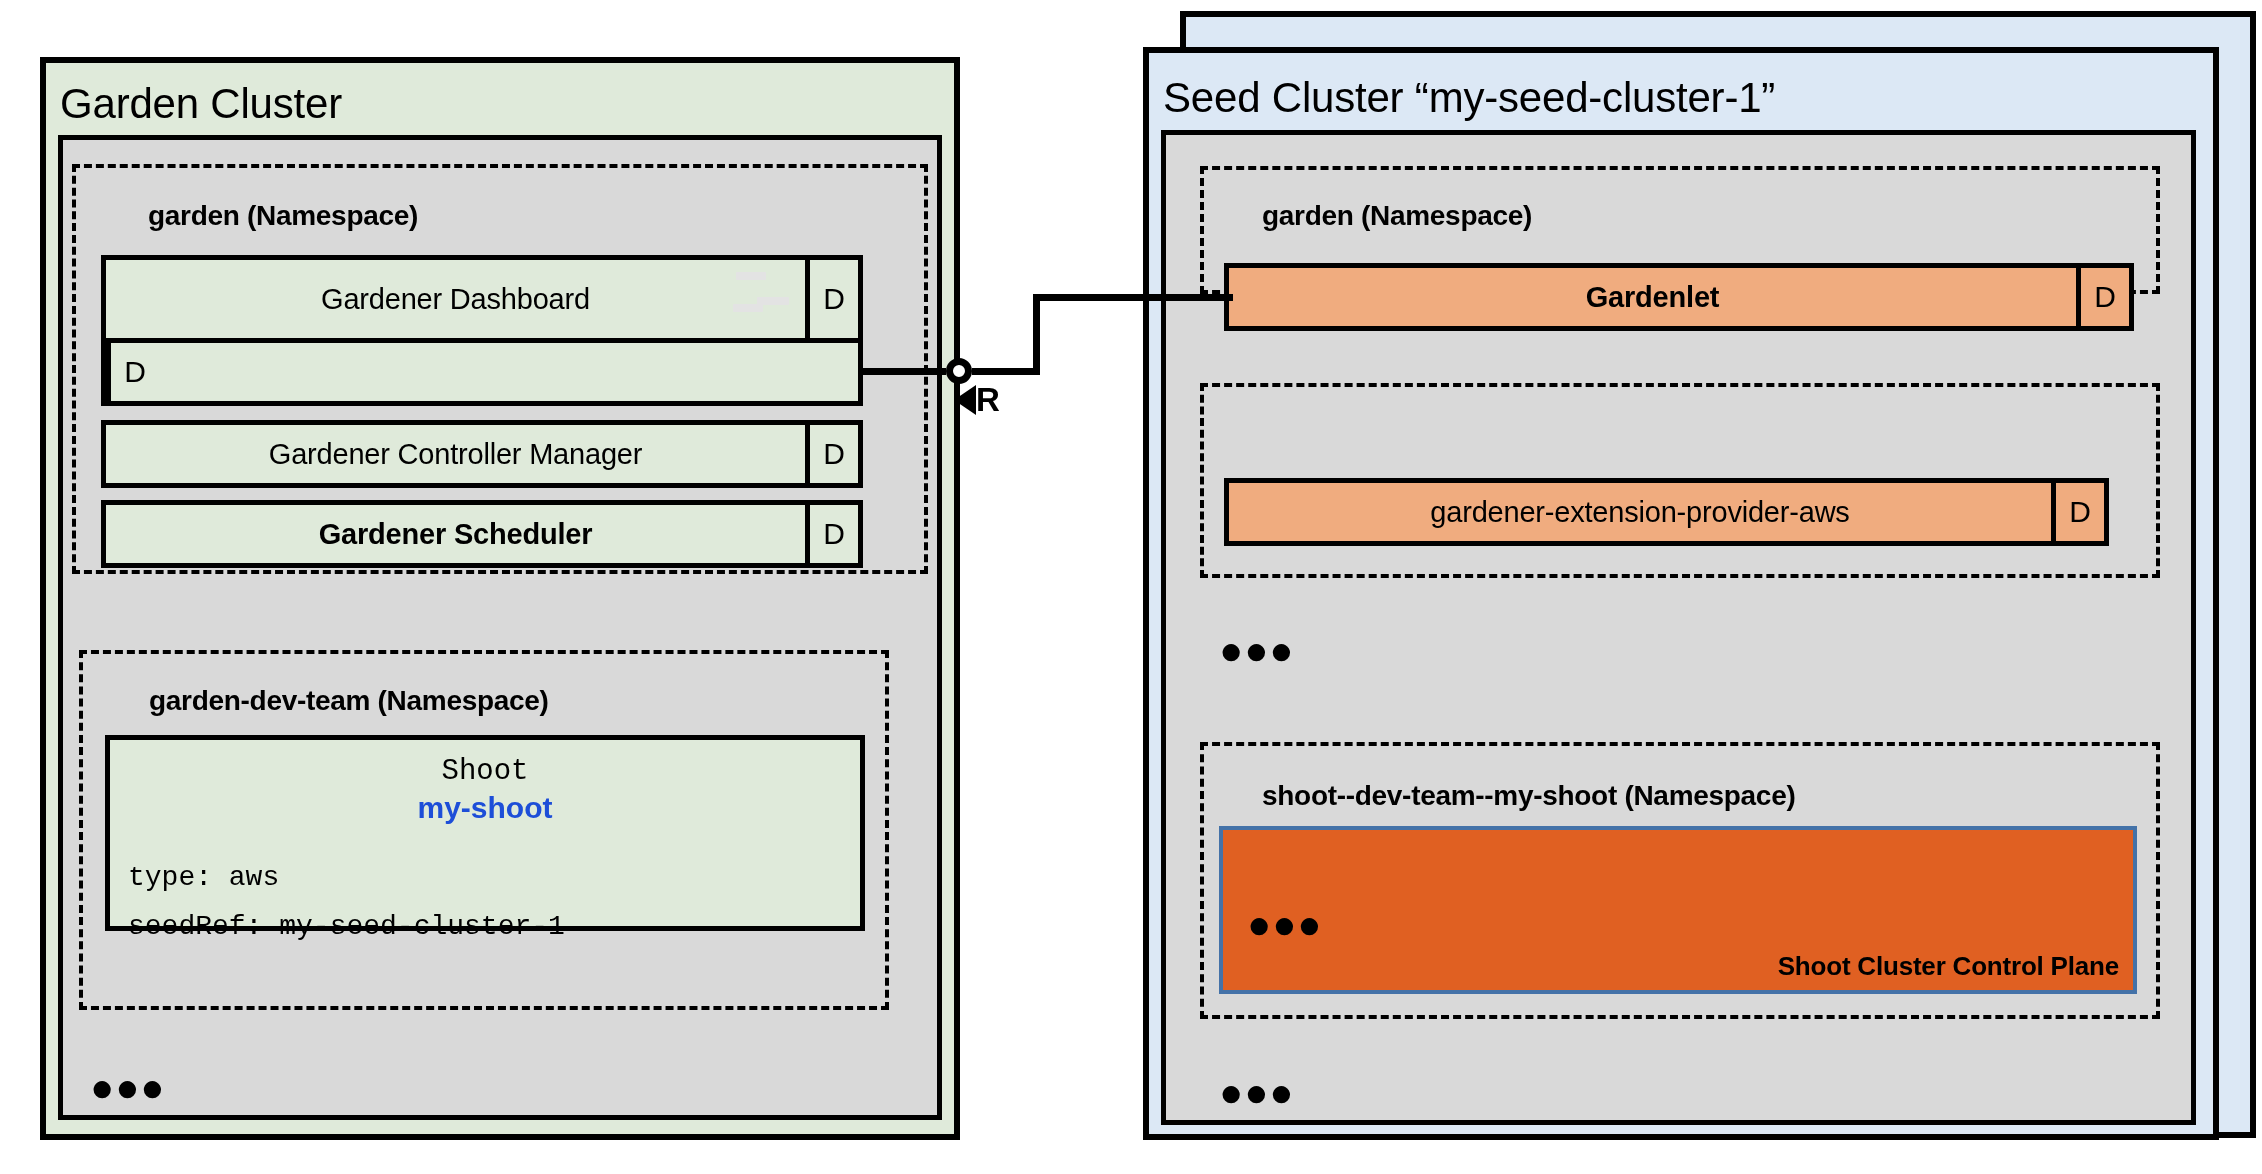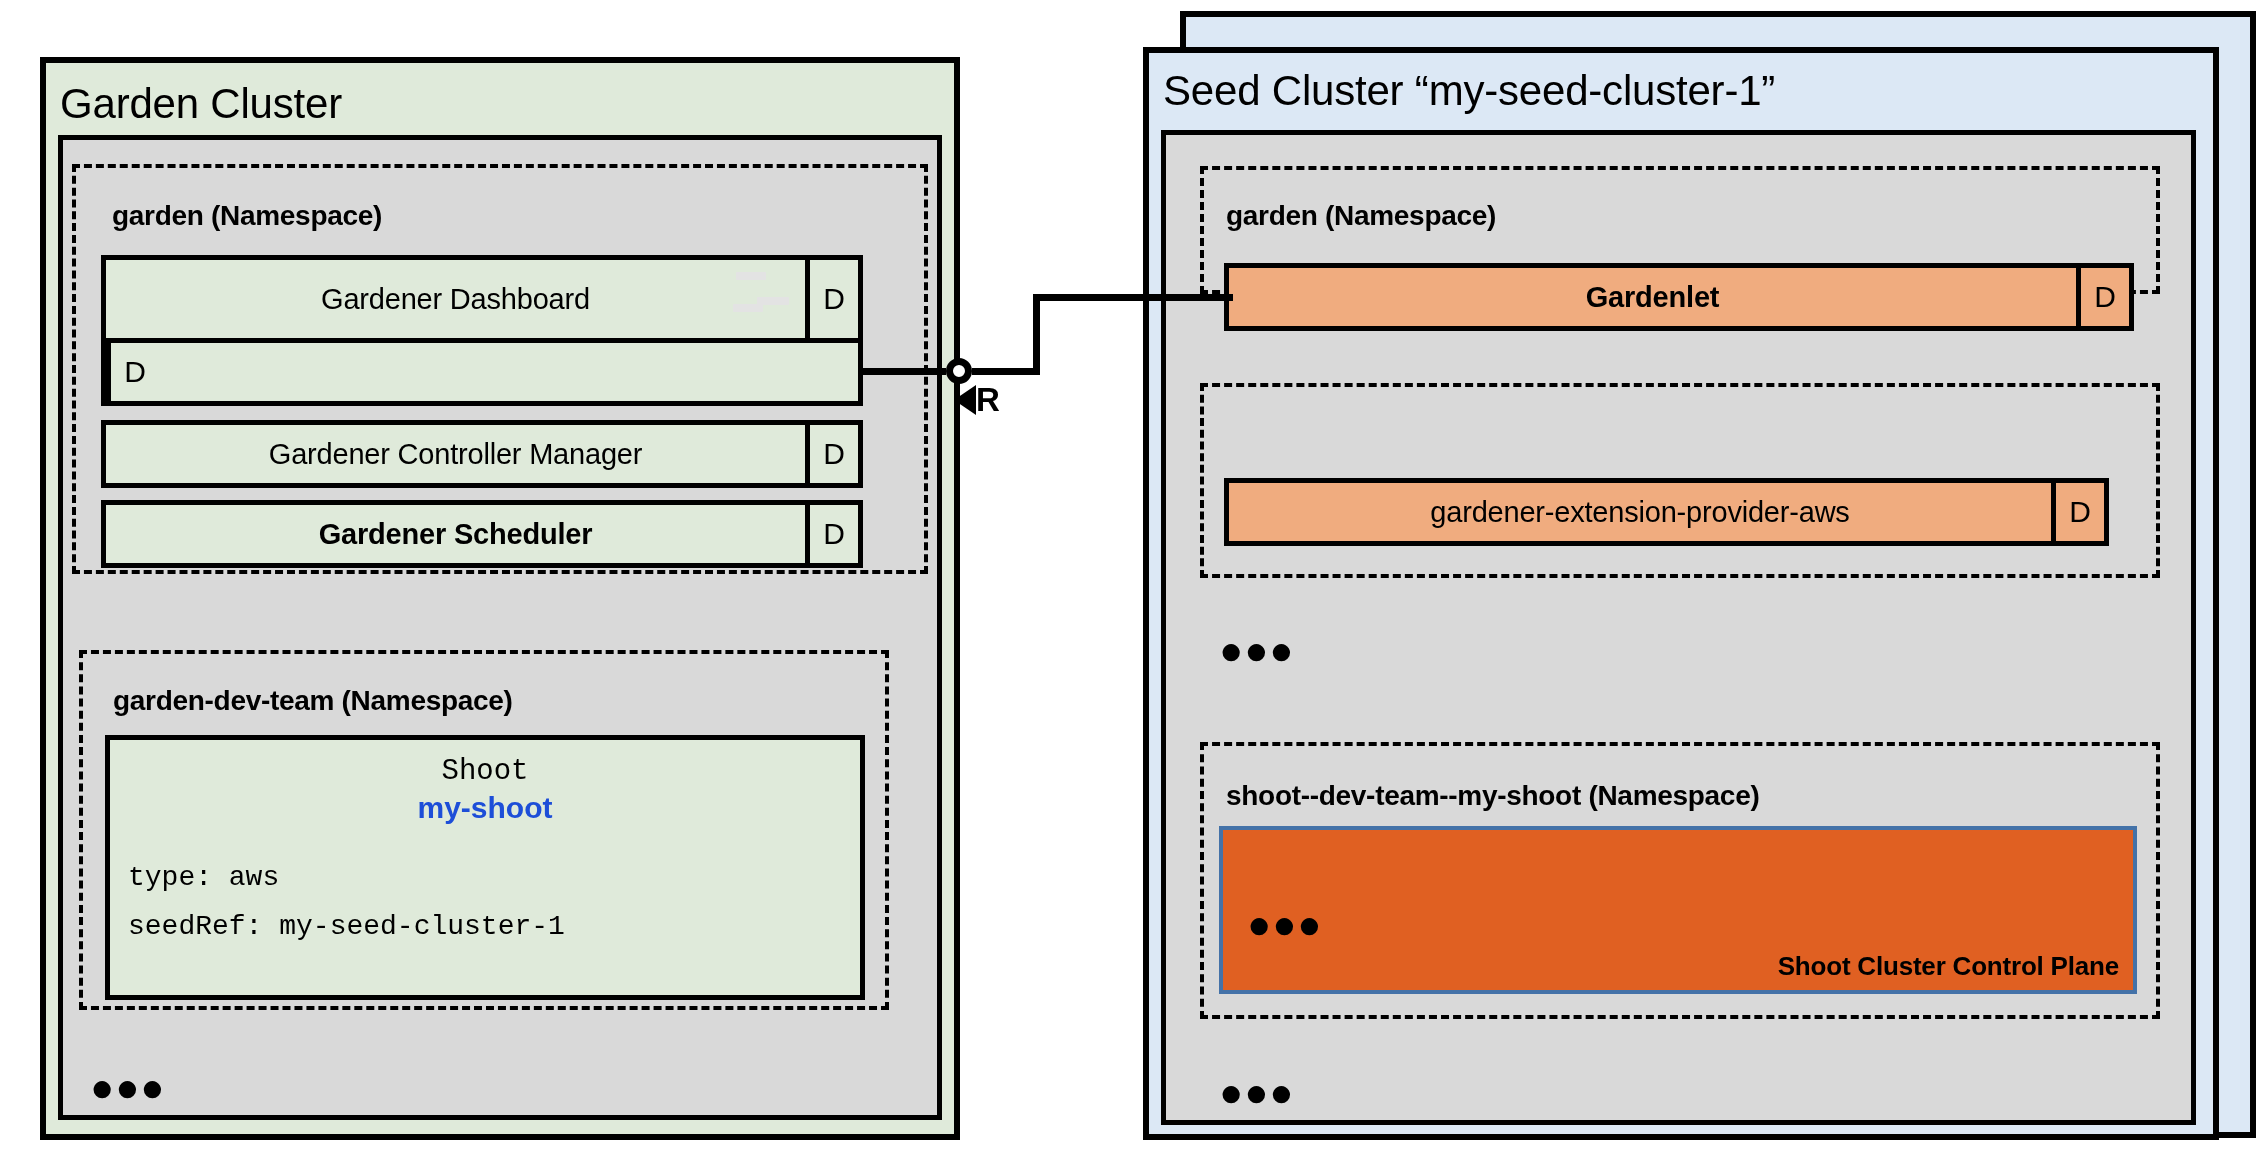--- a/index.html
+++ b/index.html
@@ -45,20 +45,21 @@
     box-sizing: border-box;
     background: transparent;
   }
   .ns-title {
     position: absolute;
     font-size: 28px;
     font-weight: bold;
     color: #000000;
     white-space: nowrap;
     letter-spacing: -0.3px;
+    margin-left: 36px;
   }
 
   
   .comp {
     position: absolute;
     border: 5px solid #000000;
     box-sizing: border-box;
     display: flex;
     align-items: stretch;
   }
@@ -218,31 +219,31 @@
   </div>
 
   <div class="comp green-fill" style="left:101px; top:500px; width:762px; height:68px;">
     <div class="comp-label bold">Gardener Scheduler</div>
     <div class="comp-kind">D</div>
   </div>
 
   <div class="namespace" style="left:79px; top:650px; width:810px; height:360px;"></div>
   <div class="ns-title" style="left:113px; top:685px;">garden-dev-team (Namespace)</div>
 
-  <div class="manifest" style="left:105px; top:735px; width:760px; height:265px;">
+  <div class="manifest" style="left:105px; top:735px; width:760px; height:196px;">
     <div class="manifest-kind">Shoot</div>
     <div class="manifest-name">my-shoot</div>
     <div class="manifest-spec">type: aws</div>
     <div class="manifest-spec" style="margin-top:12px;">seedRef: my-seed-cluster-1</div>
   </div>
 
   <div class="ellipsis" style="left:90px; top:1075px;">●●●</div>
 
   <div class="cluster" style="left:1143px; top:47px; width:1076px; height:1093px; background:#dce8f5;"></div>
-  <div class="cluster-title" style="left:1163px; top:67px;">Seed Cluster “my-seed-cluster-1”</div>
+  <div class="cluster-title" style="left:1163px; top:74px;">Seed Cluster “my-seed-cluster-1”</div>
 
   <div class="inner-node" style="left:1161px; top:130px; width:1035px; height:995px;"></div>
 
   <div class="namespace" style="left:1200px; top:166px; width:960px; height:128px;"></div>
   <div class="ns-title" style="left:1226px; top:200px;">garden (Namespace)</div>
 
   <div class="comp orange-fill" style="left:1224px; top:263px; width:910px; height:68px;">
     <div class="comp-label bold">Gardenlet</div>
     <div class="comp-kind">D</div>
   </div>

